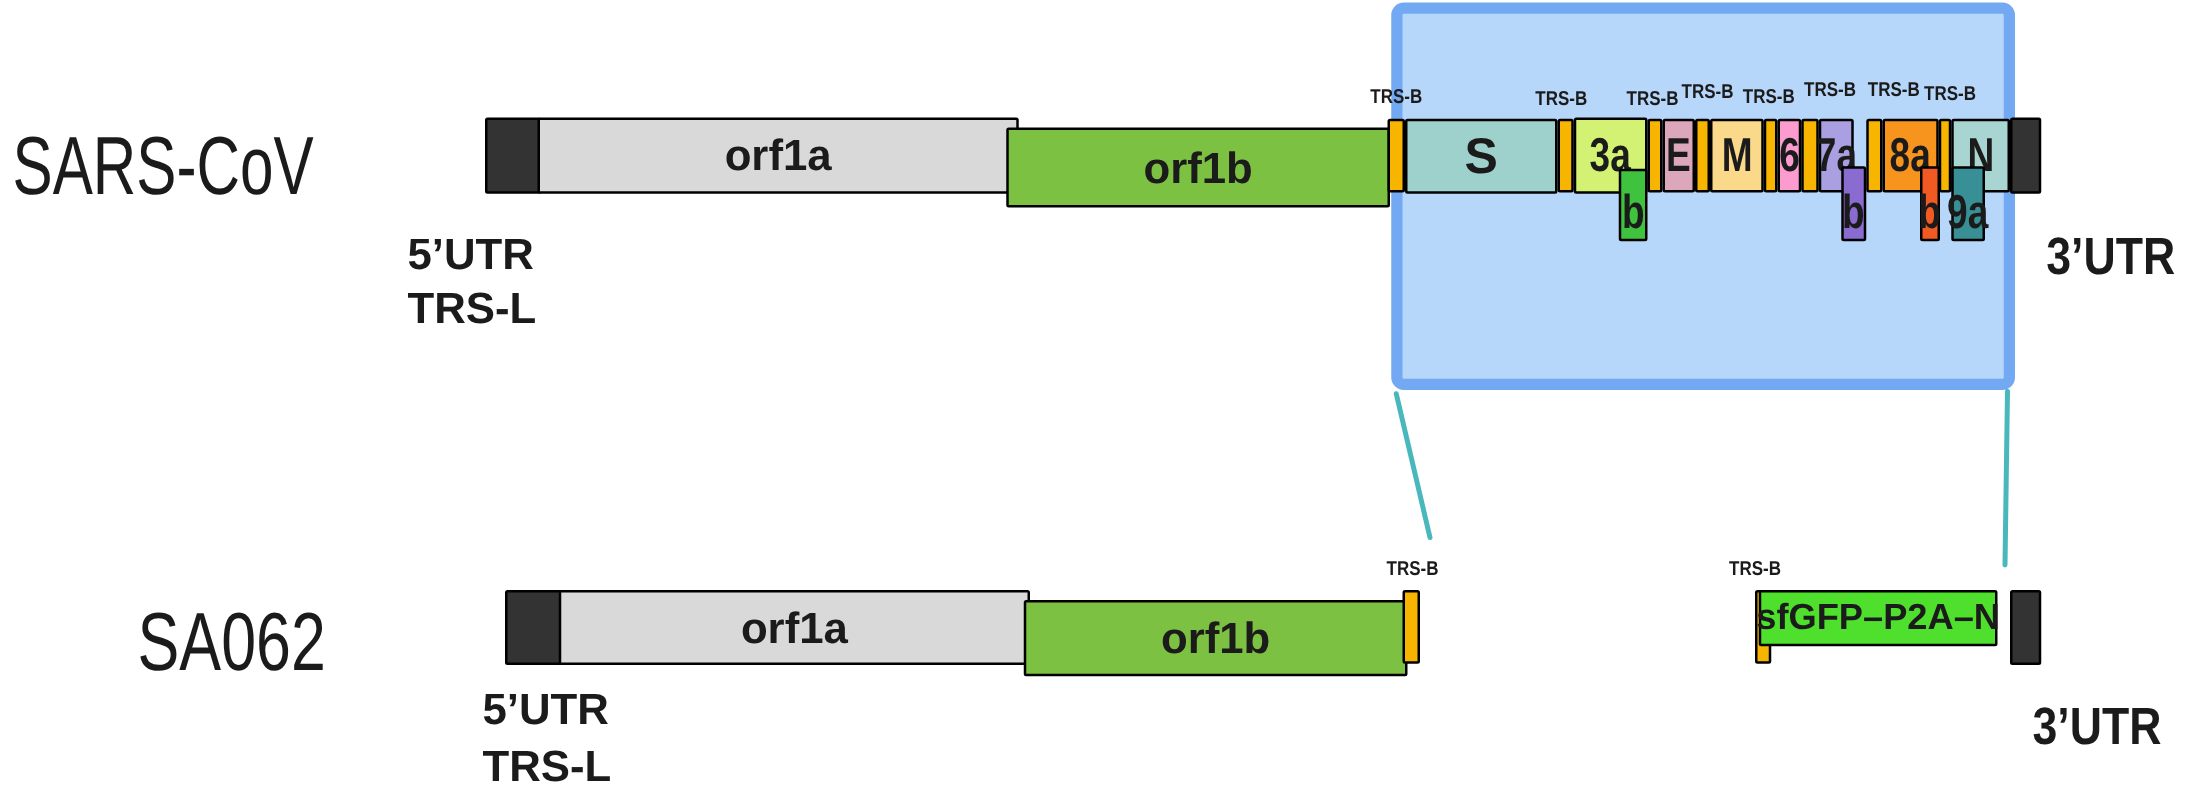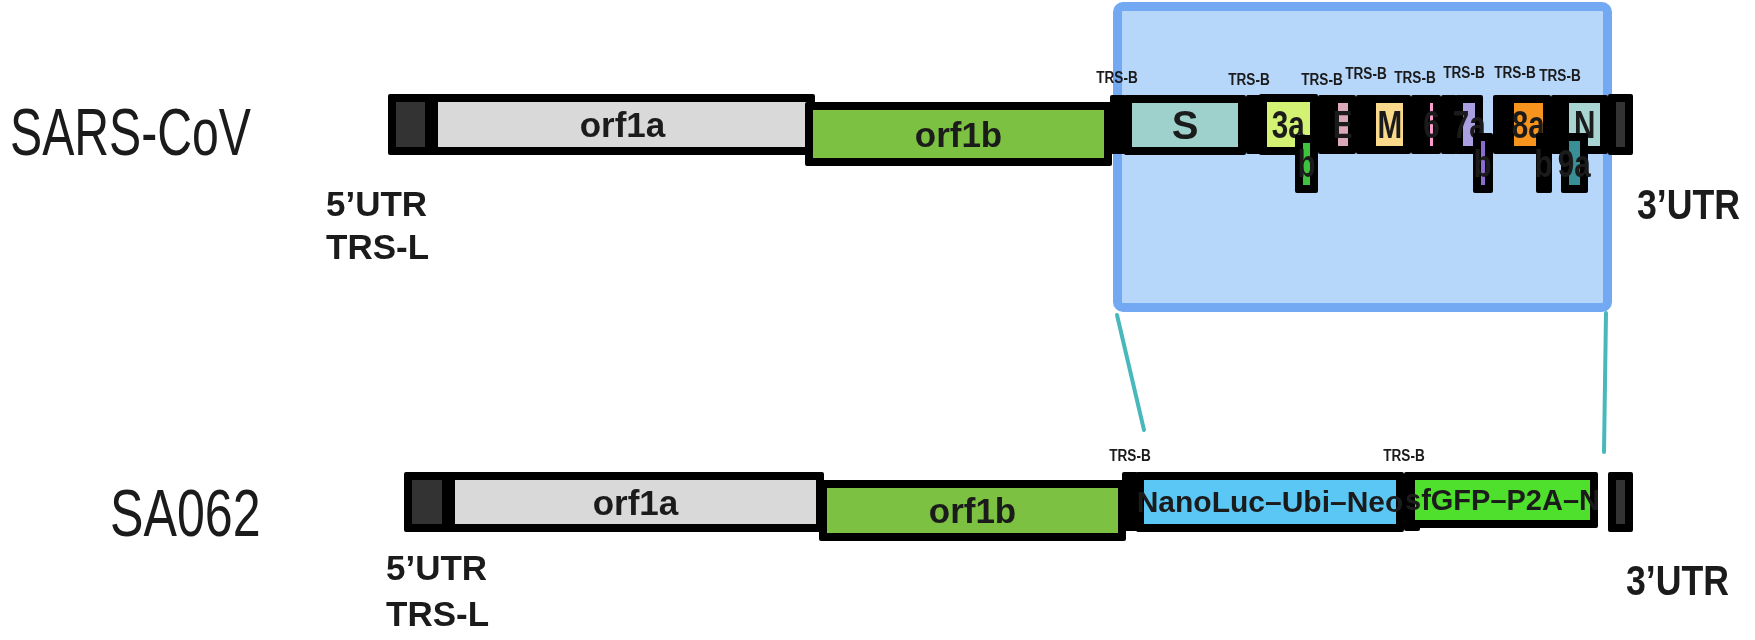--- a/index.html
+++ b/index.html
@@ -8,21 +8,21 @@
     font-family:"Liberation Sans","DejaVu Sans",sans-serif;color:#1b1b1b;
   }
   
   .highlight{
     position:absolute;left:1113px;top:2px;width:499px;height:310px;
     border:9px solid #73A9F2;border-radius:10px;box-sizing:border-box;z-index:0;
   }
   .connector-svg{position:absolute;left:0;top:0;z-index:1;pointer-events:none;}
   
   .seg{
-    position:absolute;box-sizing:border-box;border:8px solid #000000;border-radius:2px;
+    position:absolute;box-sizing:border-box;border:2px solid #000000;border-radius:2px;
     display:flex;align-items:center;justify-content:center;z-index:2;
   }
   .seg.hang{z-index:3;align-items:flex-end;padding-bottom:2px;}
   .seg .glabel{font-weight:bold;font-size:35px;line-height:1;white-space:nowrap;}
   .seg .glabel.big-s{font-size:40px;}
   .seg .glabel.small-gene{font-size:38px;font-weight:bold;transform:scaleX(.78);}
   .seg .glabel.construct{font-size:30px;}
   .seg .glabel.construct2{font-size:29px;}
   
   .txt{position:absolute;line-height:1;white-space:nowrap;z-index:4;}
@@ -114,25 +114,22 @@
   <div class="txt title" style="left:110px;top:480px;transform:scaleX(.76);">SA062</div>
 
   <div class="seg" style="left: 404px; top: 472px; width: 46px; height: 60px; background-color: rgb(51, 51, 51);"></div>
   <div class="seg" style="left: 447px; top: 472px; width: 377px; height: 60px; background-color: rgb(217, 217, 217);">
     <span class="glabel">orf1a</span>
   </div>
   <div class="seg" style="left: 819px; top: 480px; width: 307px; height: 61px; background-color: rgb(124, 193, 66);">
     <span class="glabel">orf1b</span>
   </div>
   <div class="seg" style="left: 1122px; top: 472px; width: 14px; height: 59px; background-color: rgb(247, 181, 0);"></div>
-  <div class="seg" style="left: 1136px; top: 472px; width: 268px; height: 60px; background-color: rgb(90, 199, 244);">
-    <span class="glabel construct">NanoLuc–Ubi–Neo</span>
-  </div>
   <div class="seg" style="left: 1404px; top: 472px; width: 13px; height: 59px; background-color: rgb(247, 181, 0);"></div>
-  <div class="seg" style="left: 1407px; top: 472px; width: 191px; height: 56px; background-color: rgb(78, 224, 44);">
+  <div class="seg" style="left: 1407px; top: 472px; width: 191px; height: 45px; background-color: rgb(78, 224, 44);">
     <span class="glabel construct2">sfGFP–P2A–N</span>
   </div>
   <div class="seg" style="left: 1608px; top: 472px; width: 25px; height: 60px; background-color: rgb(51, 51, 51);"></div>
 
   <div class="txt trsb" style="left:1130px;top:448px;">TRS-B</div>
   <div class="txt trsb" style="left:1404px;top:448px;">TRS-B</div>
 
   <div class="txt utr" style="left:386px;top:550px;">5’UTR</div>
   <div class="txt utr" style="left:386px;top:596px;">TRS-L</div>
   <div class="txt utr3" style="left:1626px;top:560px;">3’UTR</div>

